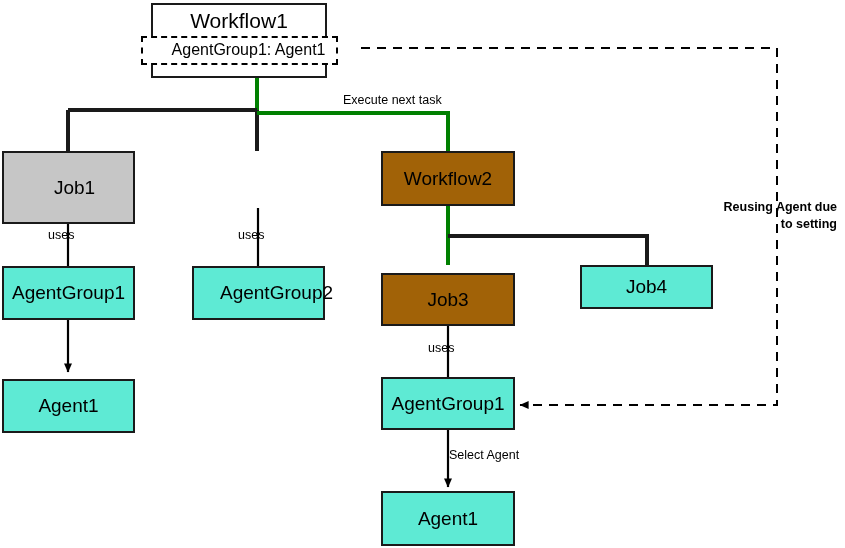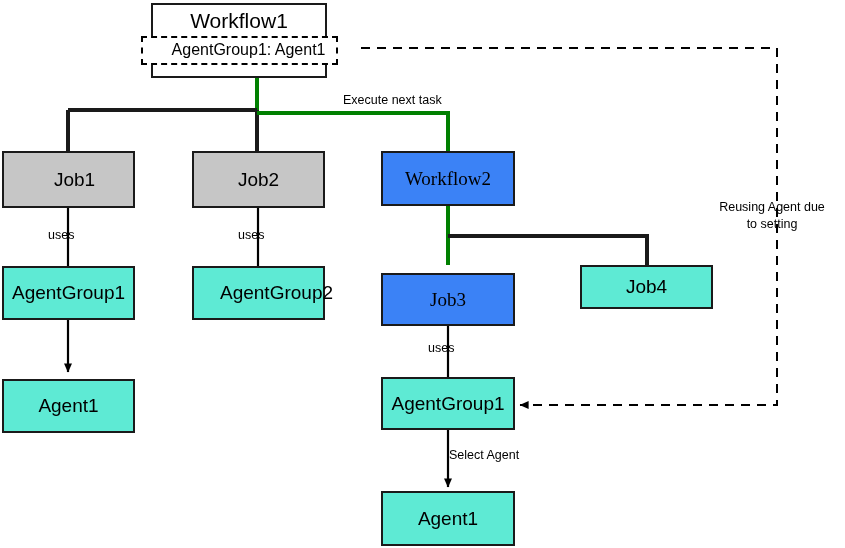--- a/index.html
+++ b/index.html
@@ -28,21 +28,21 @@
     justify-content:center;
     text-align:center;
     color:#000000;
     background:#ffffff;
     border:2px solid #1a1a1a;
     font-size:19px;
     line-height:1.15;
     z-index:3;
   }
   .node.gray{ background:#c6c6c6; }
-  .node.green{ background:#3b82f6;font-family:Liberation Serif, serif; }
+  .node.green{ background:#a16207; }
   .node.plain{ background:#5eead4; }
 
   .wf-box{
     position:absolute;
     box-sizing:border-box;
     background:#ffffff;
     border:2px solid #1a1a1a;
     z-index:3;
     display:flex;
     flex-direction:column;
@@ -71,23 +71,24 @@
     background:transparent;
     white-space:nowrap;
     z-index:4;
     text-align:center;
   }
   .note{
     position:absolute;
     font-size:12.5px;
     color:#000000;
     line-height:1.35;
-    text-align:center;
+    text-align:right;
     white-space:pre-line;
     z-index:4;
+    font-weight:bold;
   }
 </style>
 </head>
 <body>
 
 <div id="canvas">
 
   <svg id="wires" viewBox="0 0 845 548">
     <defs>
       <marker id="arrowBlack" markerWidth="10" markerHeight="10" refX="8.6" refY="4" orient="auto" markerUnits="userSpaceOnUse">
@@ -143,23 +144,22 @@
     <g>
       <path d="M361,48 L777,48 L777,405 L520,405" stroke="#000000" stroke-width="2" fill="none" stroke-dasharray="9,7" marker-end="url(#arrowBlackLeft)"></path>
     </g>
   </svg>
 
   <div class="wf-box" style="left:151px; top:3px; width:176px; height:75px;">
     <div class="wf-title">Workflow1</div>
     <div class="wf-inner">AgentGroup1: Agent1</div>
   </div>
 
-  <div class="node gray" style="left:2px; top:151px; width:133px; height:57px;padding-left:12px;">Job1</div>
+  <div class="node gray" style="left:2px; top:151px; width:133px; height:73px;padding-left:12px;">Job1</div>
 
-  <div class="node gray" style="left:192px; top:151px; width:133px; height:57px;">Job2</div>
 
   <div class="node plain" style="left:2px; top:266px; width:133px; height:54px;">AgentGroup1</div>
 
   <div class="node plain" style="left:192px; top:266px; width:133px; height:54px;padding-left:36px;">AgentGroup2</div>
 
   <div class="node plain" style="left:2px; top:379px; width:133px; height:54px;">Agent1</div>
 
   <div class="node green" style="left:381px; top:151px; width:134px; height:55px;">Workflow2</div>
 
   <div class="node green" style="left:381px; top:273px; width:134px; height:53px;">Job3</div>

